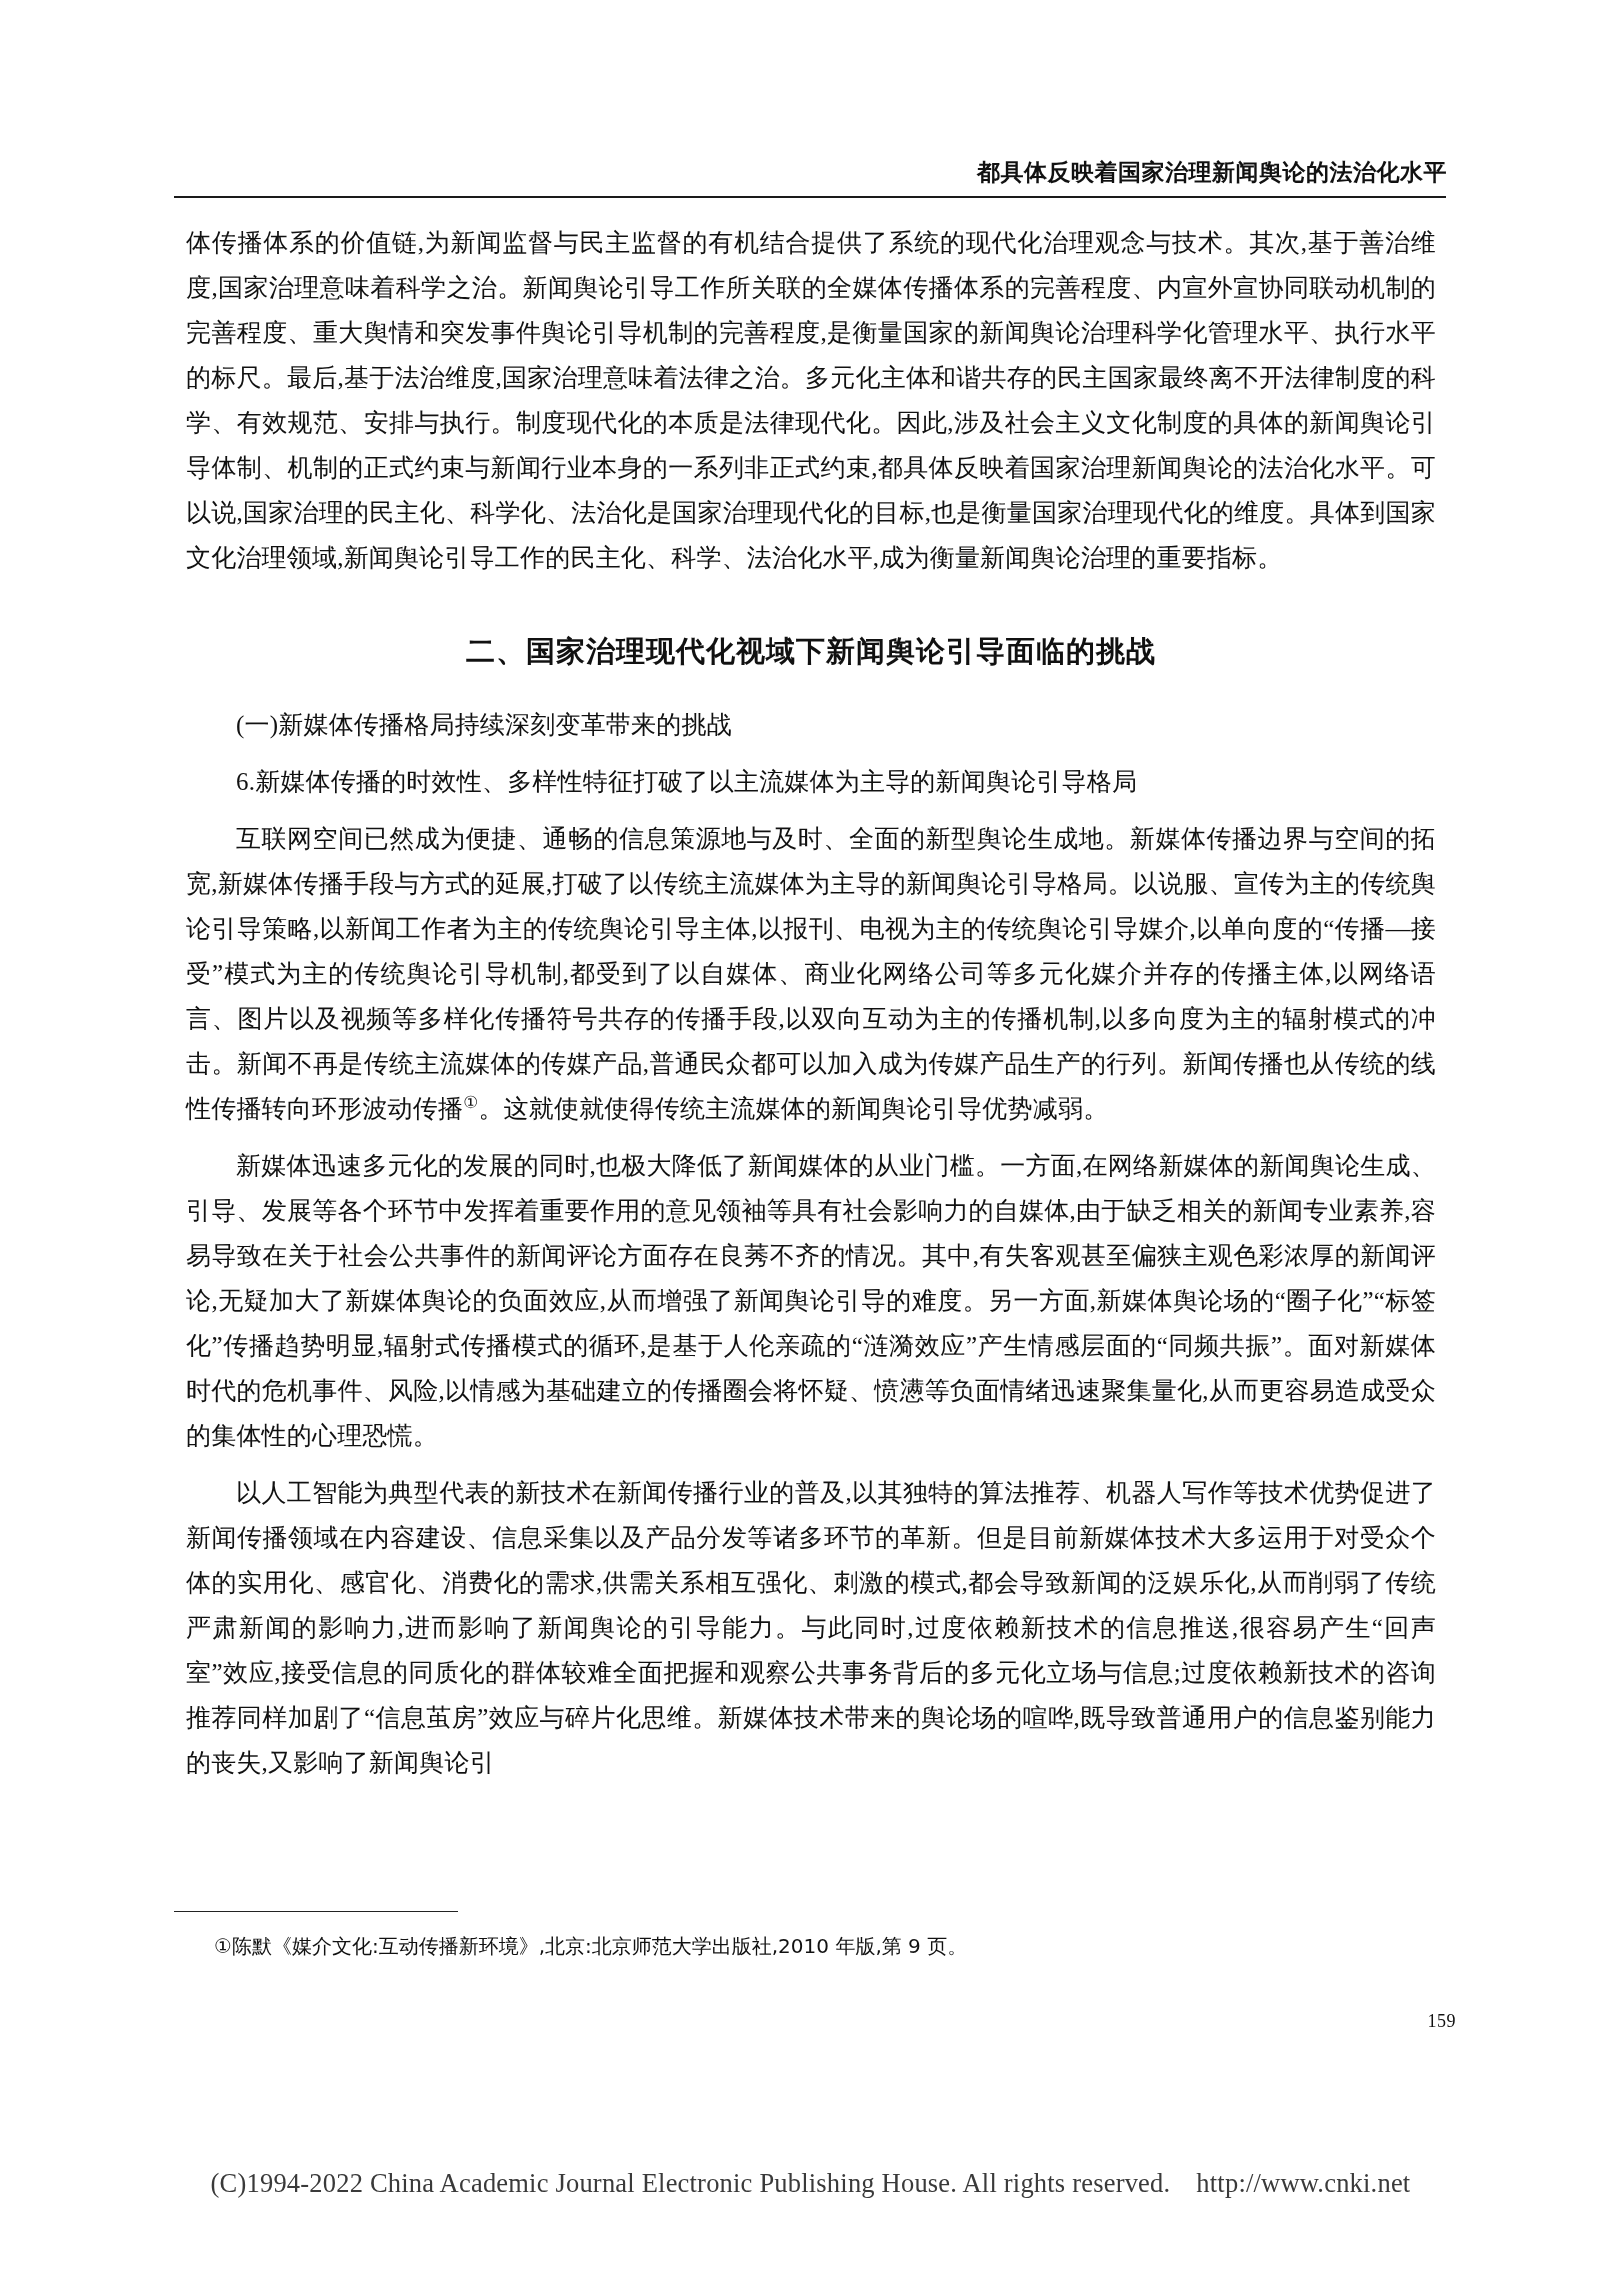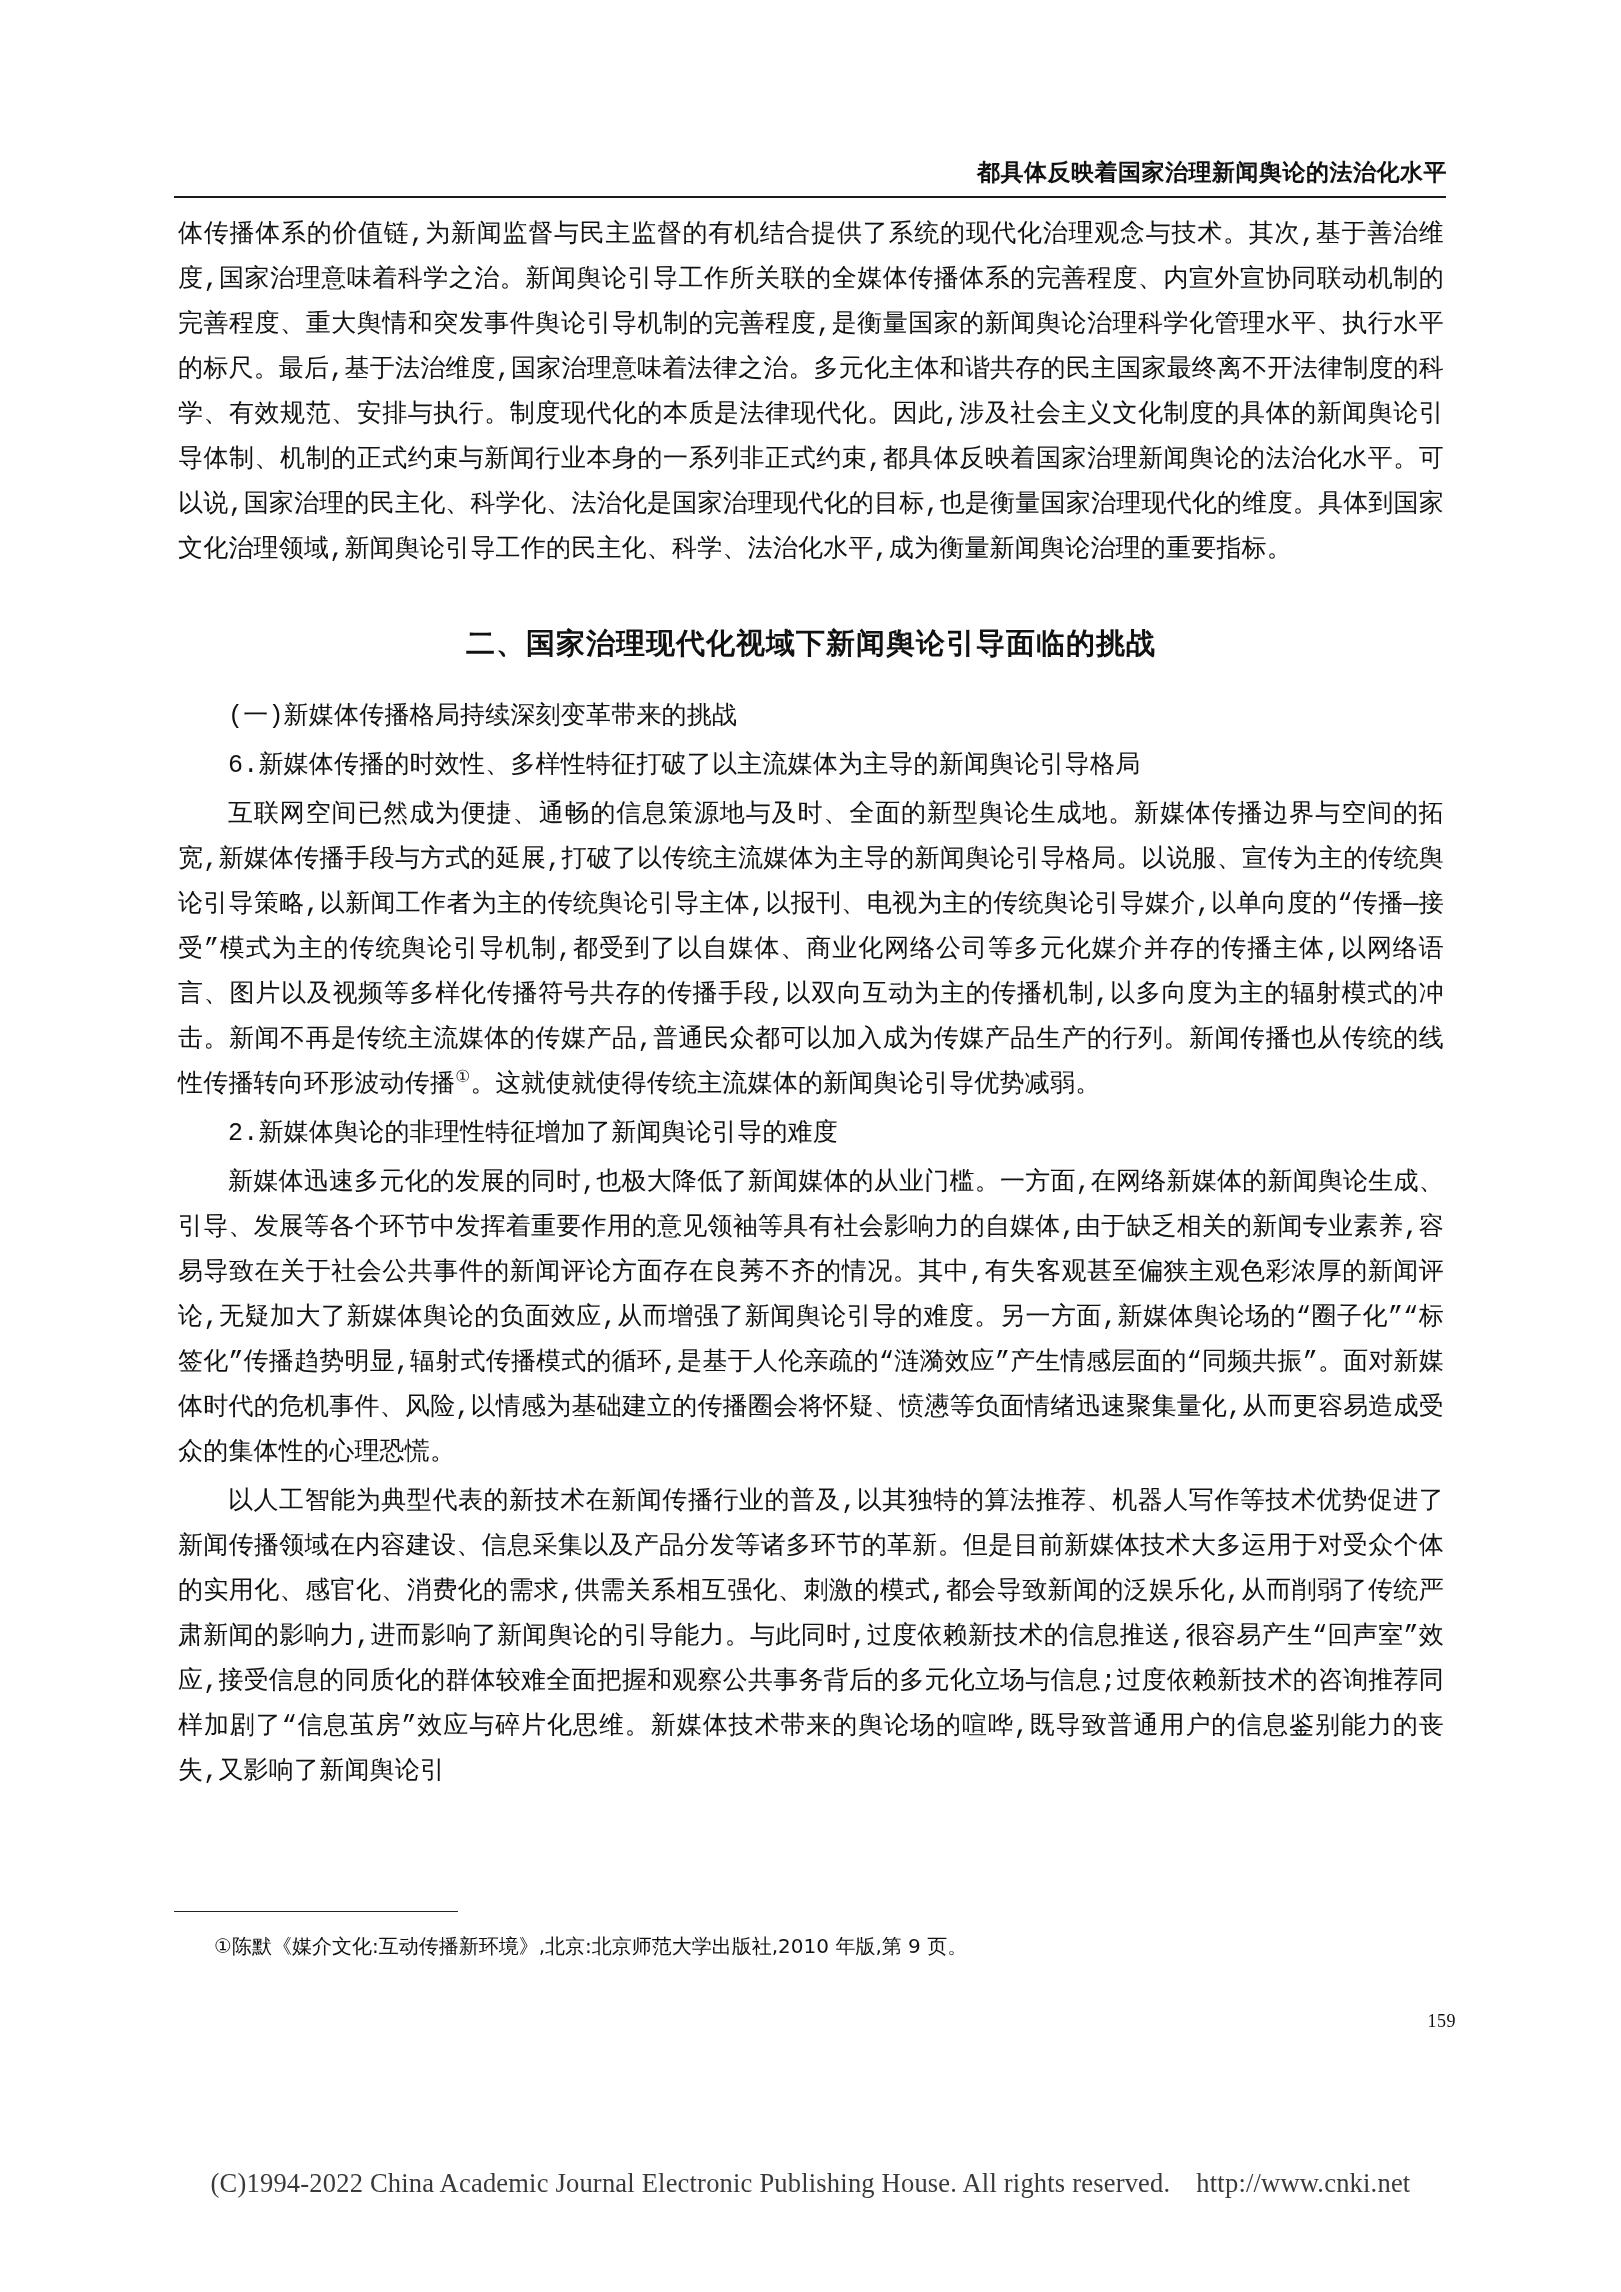--- a/index.html
+++ b/index.html
@@ -40,27 +40,27 @@
     height: 1.6px;
     background: #1a1a1a;
   }
   .content {
     position: absolute;
     top: 208px;
     left: 174px;
     width: 1274px;
   }
   p {
-    margin: 4px;
+    margin: 12px;
     font-size: 25px;
     line-height: 45px;
     text-align: justify;
     text-justify: inter-ideograph;
     letter-spacing: 0.2px;
-    font-family: Liberation Mono, monospace;
+    font-family: Liberation Serif, serif;
     font-weight: 400;
   }
   p.indent { text-indent: 50px; }
   h2.section {
     margin: 50px 0 29px 0;
     font-size: 29px;
     line-height: 43px;
     text-align: center;
     font-family: "DejaVu Sans", "Liberation Sans", sans-serif;
     font-weight: 700;
@@ -125,21 +125,20 @@
     <p>体传播体系的价值链,为新闻监督与民主监督的有机结合提供了系统的现代化治理观念与技术。其次,基于善治维度,国家治理意味着科学之治。新闻舆论引导工作所关联的全媒体传播体系的完善程度、内宣外宣协同联动机制的完善程度、重大舆情和突发事件舆论引导机制的完善程度,是衡量国家的新闻舆论治理科学化管理水平、执行水平的标尺。最后,基于法治维度,国家治理意味着法律之治。多元化主体和谐共存的民主国家最终离不开法律制度的科学、有效规范、安排与执行。制度现代化的本质是法律现代化。因此,涉及社会主义文化制度的具体的新闻舆论引导体制、机制的正式约束与新闻行业本身的一系列非正式约束,都具体反映着国家治理新闻舆论的法治化水平。可以说,国家治理的民主化、科学化、法治化是国家治理现代化的目标,也是衡量国家治理现代化的维度。具体到国家文化治理领域,新闻舆论引导工作的民主化、科学、法治化水平,成为衡量新闻舆论治理的重要指标。</p>
 
     <h2 class="section">二、国家治理现代化视域下新闻舆论引导面临的挑战</h2>
 
     <p class="indent sub">(一)新媒体传播格局持续深刻变革带来的挑战</p>
 
     <p class="indent">6.新媒体传播的时效性、多样性特征打破了以主流媒体为主导的新闻舆论引导格局</p>
 
     <p class="indent"><span>互联网空间已然成为便捷、通畅的信息策源地与及时、全面的新型舆论生成地。新媒体传播边界与空间的拓宽,新媒体传播手段与方式的延展,打破了以传统主流媒体为主导的新闻舆论引导格局。以说服、宣传为主的传统舆论引导策略,以新闻工作者为主的传统舆论引导主体,以报刊、电视为主的传统舆论引导媒介,以单向度的“传播—接受”模式为主的传统舆论引导机制,都受到了以自媒体、商业化网络公司等多元化媒介并存的传播主体,以网络语言、图片以及视频等多样化传播符号共存的传播手段,以双向互动为主的传播机制,以多向度为主的辐射模式的冲击。新闻不再是传统主流媒体的传媒产品,普通民众都可以加入成为传媒产品生产的行列。新闻传播也从传统的线性传播转向环形波动传播</span><sup class="fn">①</sup><span>。这就使就使得传统主流媒体的新闻舆论引导优势减弱。</span></p>
 
-    <p class="indent">2.新媒体舆论的非理性特征增加了新闻舆论引导的难度</p>
 
     <p class="indent">新媒体迅速多元化的发展的同时,也极大降低了新闻媒体的从业门槛。一方面,在网络新媒体的新闻舆论生成、引导、发展等各个环节中发挥着重要作用的意见领袖等具有社会影响力的自媒体,由于缺乏相关的新闻专业素养,容易导致在关于社会公共事件的新闻评论方面存在良莠不齐的情况。其中,有失客观甚至偏狭主观色彩浓厚的新闻评论,无疑加大了新媒体舆论的负面效应,从而增强了新闻舆论引导的难度。另一方面,新媒体舆论场的“圈子化”“标签化”传播趋势明显,辐射式传播模式的循环,是基于人伦亲疏的“涟漪效应”产生情感层面的“同频共振”。面对新媒体时代的危机事件、风险,以情感为基础建立的传播圈会将怀疑、愤懑等负面情绪迅速聚集量化,从而更容易造成受众的集体性的心理恐慌。</p>
 
 
     <p class="indent">以人工智能为典型代表的新技术在新闻传播行业的普及,以其独特的算法推荐、机器人写作等技术优势促进了新闻传播领域在内容建设、信息采集以及产品分发等诸多环节的革新。但是目前新媒体技术大多运用于对受众个体的实用化、感官化、消费化的需求,供需关系相互强化、刺激的模式,都会导致新闻的泛娱乐化,从而削弱了传统严肃新闻的影响力,进而影响了新闻舆论的引导能力。与此同时,过度依赖新技术的信息推送,很容易产生“回声室”效应,接受信息的同质化的群体较难全面把握和观察公共事务背后的多元化立场与信息;过度依赖新技术的咨询推荐同样加剧了“信息茧房”效应与碎片化思维。新媒体技术带来的舆论场的喧哗,既导致普通用户的信息鉴别能力的丧失,又影响了新闻舆论引</p>
 
   </div>
 
   <div class="footnote-rule"></div>
 

